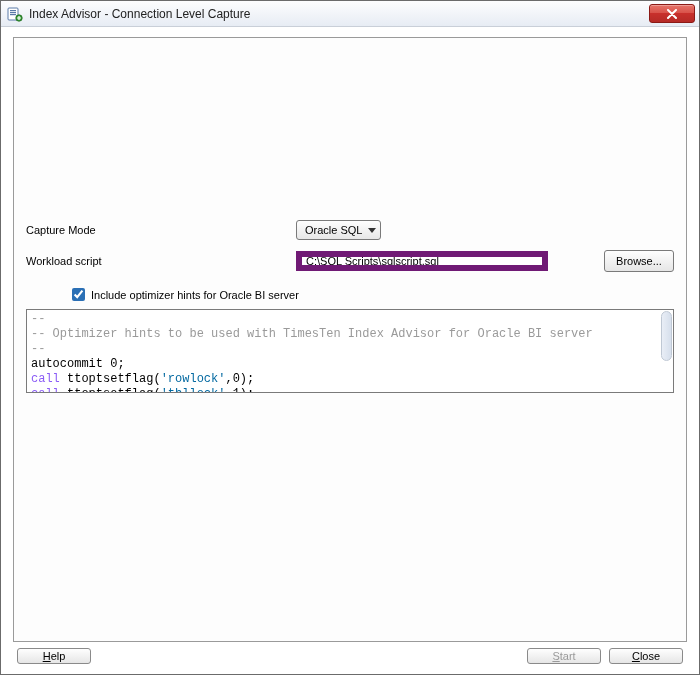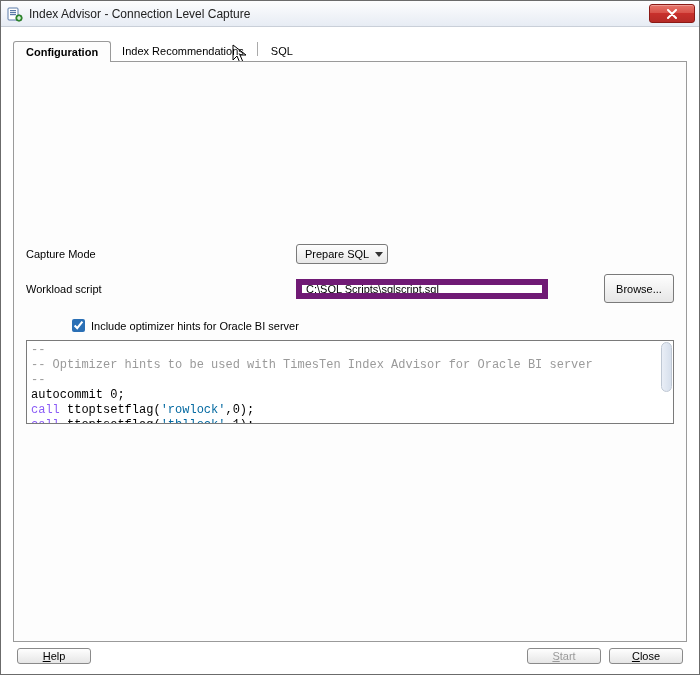--- a/index.html
+++ b/index.html
@@ -135,21 +135,21 @@
     height: 20px;
     border: 6px solid #701a75;
     padding: 2px 4px;
     font-family: Tahoma, Arial, sans-serif;
     font-size: 11px;
     background: #fff;
     color: #000;
   }
   .browse-btn {
     width: 70px;
-    height: 29px;
+    height: 22px;
     margin-left: 8px;
     border: 1px solid #7a7a7a;
     border-radius: 3px;
     background: linear-gradient(to bottom,#fefefe,#e6e6e6);
     cursor: pointer;
     display:flex; align-items:center; justify-content:center;
   }
   .check-row {
     display: flex;
     align-items: center;
@@ -231,40 +231,28 @@
     <span class="title-text">Index Advisor - Connection Level Capture</span>
     <div class="close-btn">
       <svg width="12" height="10" viewBox="0 0 12 10">
         <path d="M2 1 L10 9 M10 1 L2 9" stroke="#fff" stroke-width="2" stroke-linecap="round"></path>
       </svg>
     </div>
   </div>
 
   <div class="content">
 
-    <div class="tabs-row">
-      <div class="tab active">
-        <span>Configuration</span>
-      </div>
-      <div class="tab inactive">
-        <span>Index Recommendations</span>
-      </div>
-      <div class="tab-sep"></div>
-      <div class="tab inactive">
-        <span>SQL</span>
-      </div>
-    </div>
 
     <div class="tab-panel">
       <div class="spacer-top"></div>
 
       <div class="form-row">
         <div class="form-label">Capture Mode</div>
         <div class="dropdown">
-          <span>Prepare SQL</span>
+          <span>Oracle SQL</span>
           <span class="dd-arrow"></span>
         </div>
       </div>
 
       <div class="form-row">
         <div class="form-label">Workload script</div>
         <input type="text" class="text-input" value="C:\SQL Scripts\sqlscript.sql" style="">
         <div class="browse-btn">
           <span>Browse...</span>
         </div>

